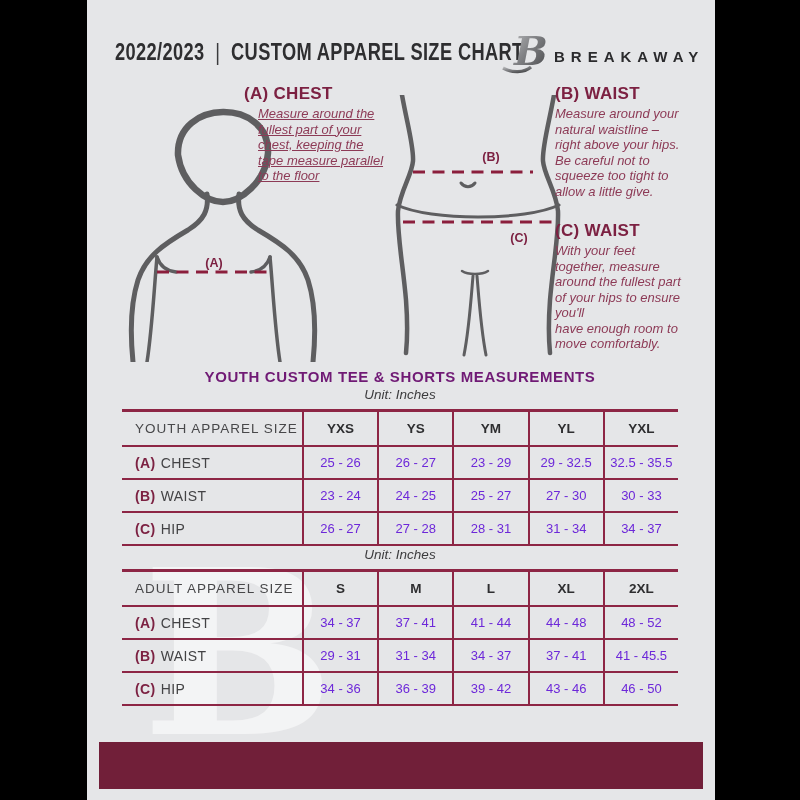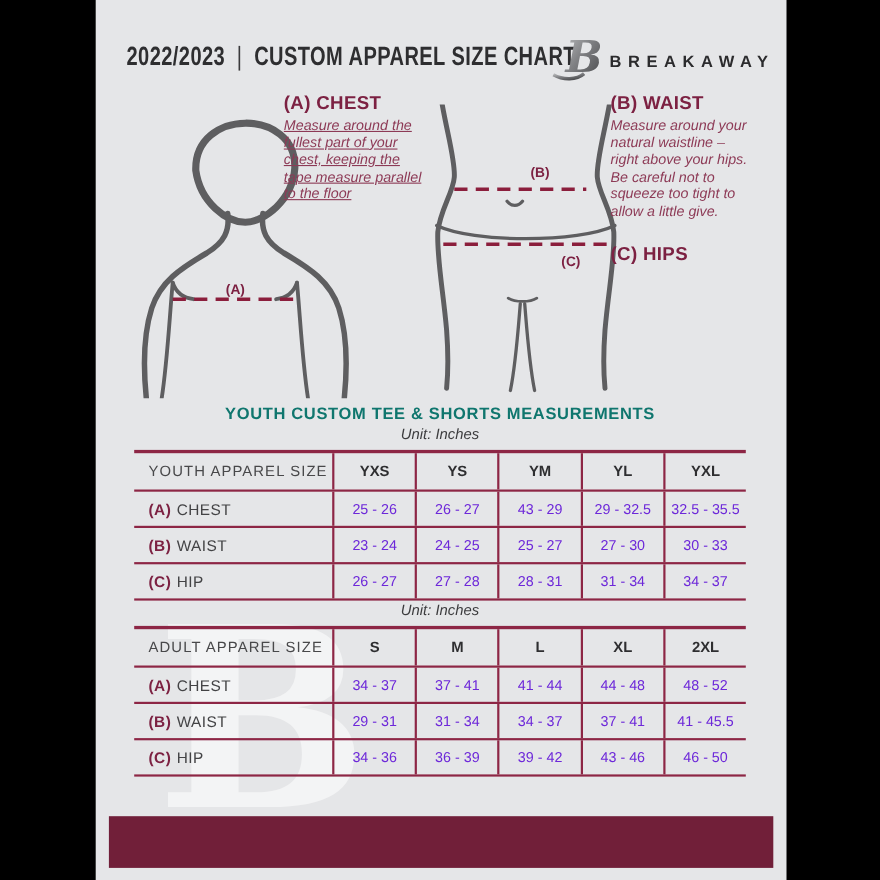--- a/index.html
+++ b/index.html
@@ -28,35 +28,35 @@
     color:var(--text-dark);letter-spacing:.5px;transform:scaleX(.76);transform-origin:left center;}
   .hdr-title .pipe{display:inline-block;margin:0 14px;font-weight:normal;color:#3a3a3c;}
   .brand{position:absolute;left:415px;top:17px;display:flex;align-items:center;}
   .brand-logo{width:44px;height:46px;display:block;}
   .brand-name{font-weight:bold;font-size:15px;letter-spacing:6px;color:#2b2b2d;margin-left:8px;margin-top:10px;}
 
   
   .guide-h{position:absolute;z-index:2;font-weight:bold;font-size:17px;letter-spacing:.3px;color:var(--maroon);}
   .guide-p{position:absolute;z-index:2;font-style:italic;font-size:13px;line-height:15.5px;
     color:var(--maroon-body);white-space:pre-line;}
-  .gh-chest{left:171px;top:84px;} .gp-chest{left:171px;top:106px;width:160px;text-decoration:underline;}
+  .gh-chest{left:157px;top:84px;} .gp-chest{left:171px;top:106px;width:160px;text-decoration:underline;}
   .gh-waist{left:468px;top:84px;} .gp-waist{left:468px;top:106px;width:160px;}
   .gh-hips{left:468px;top:221px;} .gp-hips{left:468px;top:243px;width:165px;}
 
   .fig{position:absolute;z-index:1;}
   .fig-torso{left:33px;top:80px;}
   .fig-waist{left:303px;top:95px;}
   .fig path, .fig line{fill:none;stroke:var(--figure-outline);stroke-linecap:round;}
   .fig .dash{stroke:var(--maroon-dash);stroke-width:3.2;stroke-dasharray:12 7.5;stroke-linecap:butt;}
   .fig text{fill:var(--maroon);font-family:"Liberation Sans",sans-serif;font-weight:bold;font-size:12.5px;text-anchor:middle;}
 
   
   .tbl-sec{position:absolute;left:35px;width:556px;z-index:2;text-align:center;}
   .sec-youth{top:368px;} .sec-adult{top:545px;}
-  .tbl-title{font-weight:bold;font-size:15px;letter-spacing:.6px;color:#0f766e;}
+  .tbl-title{font-weight:bold;font-size:15px;letter-spacing:.6px;color:#701a75;}
   .tbl-unit{font-style:italic;font-size:13.5px;color:#3c3c3e;margin-top:2px;}
   .size-table{margin-top:7px;border-top:3px solid var(--maroon-line);border-bottom:2px solid var(--maroon-line);}
   .tr{display:grid;grid-template-columns:180px repeat(5,1fr);border-bottom:2px solid var(--maroon-line);}
   .tr:last-child{border-bottom:none;}
   .td{display:flex;align-items:center;justify-content:center;height:31px;font-size:13px;color:#6d28d9;}
   .tr.th .td{height:33px;}
   .td.first{justify-content:flex-start;padding-left:13px;text-align:center;}
   .tr.th .td{font-weight:bold;font-size:13.5px;color:#2e2e30;}
   .tr.th .td.first{font-weight:normal;font-size:13.5px;letter-spacing:1px;color:#48484a;}
   .tr .td:nth-child(n+2){border-left:2px solid var(--maroon-line);}
@@ -127,42 +127,49 @@
 chest, keeping the
 tape measure parallel
 to the floor</div>
     <div class="guide-h gh-waist">(B) WAIST</div>
     <div class="guide-p gp-waist">Measure around your
 natural waistline –
 right above your hips.
 Be careful not to
 squeeze too tight to
 allow a little give.</div>
-    <div class="guide-h gh-hips">(C) HIPS</div>
+    <div class="guide-h gh-hips">(C) WAIST</div>
+    <div class="guide-p gp-hips">With your feet
+together, measure
+around the fullest part
+of your hips to ensure
+you'll
+have enough room to
+move comfortably.</div>
 
     <section class="tbl-sec sec-youth">
       <div class="tbl-title">YOUTH CUSTOM TEE &amp; SHORTS MEASUREMENTS</div>
       <div class="tbl-unit">Unit: Inches</div>
       <div class="size-table">
         <div class="tr th">
           <div class="td first">YOUTH APPAREL SIZE</div>
           <div class="td">YXS</div>
           <div class="td">YS</div>
           <div class="td">YM</div>
           <div class="td">YL</div>
           <div class="td">YXL</div>
         </div>
         <div class="tr">
           <div class="td first row-label">
               <span class="pfx">(A)</span>
               <span>CHEST</span>
             </div>
           <div class="td">25 - 26</div>
           <div class="td">26 - 27</div>
-          <div class="td">43 - 29</div>
+          <div class="td">23 - 29</div>
           <div class="td">29 - 32.5</div>
           <div class="td">32.5 - 35.5</div>
         </div>
         <div class="tr">
           <div class="td first row-label">
               <span class="pfx">(B)</span>
               <span>WAIST</span>
             </div>
           <div class="td">23 - 24</div>
           <div class="td">24 - 25</div>

